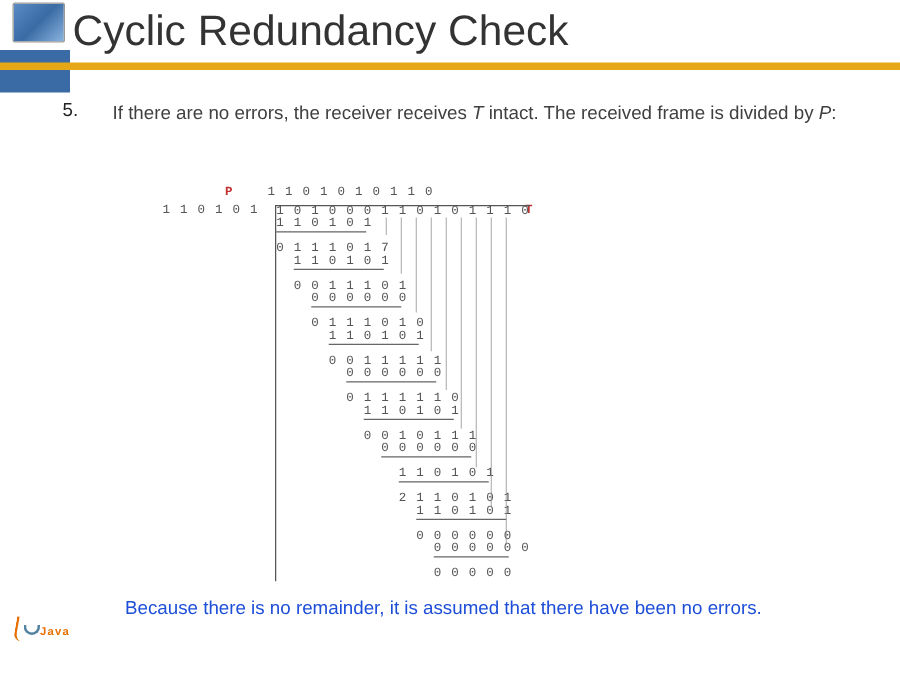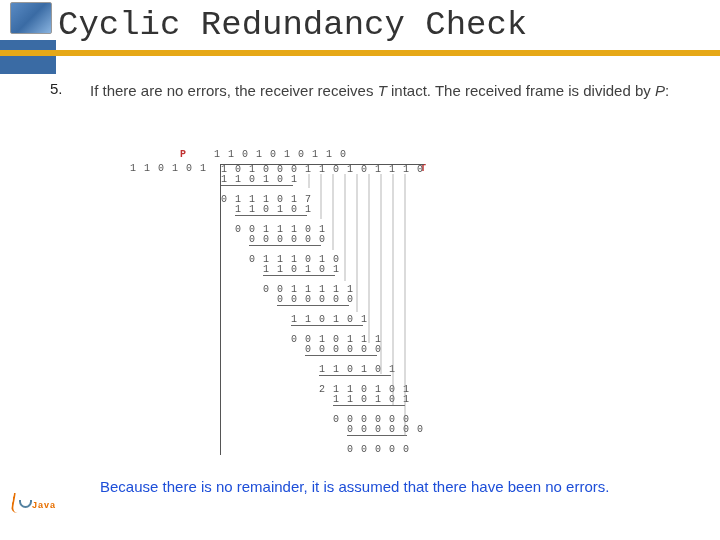--- a/index.html
+++ b/index.html
@@ -25,21 +25,21 @@
     border: 1px solid #999;
     border-radius: 2px;
   }
   .title {
     position: absolute;
     top: 6px;
     left: 58px;
     font-size: 34px;
     font-weight: 400;
     color: #333;
-    font-family: Liberation Mono, monospace;
+    font-family: Liberation Sans, sans-serif;
   }
   .orange-line {
     position: absolute;
     top: 50px;
     left: 0;
     width: 100%;
     height: 6px;
     background: #e6a817;
   }
   .blue-block {
@@ -200,20 +200,21 @@
     <div class="row">  <span class="hrule" style="width:72px;"></span></div>
     <div class="row">  0 0 1 1 1 0 1</div>
     <div class="row">    0 0 0 0 0 0</div>
     <div class="row">    <span class="hrule" style="width:72px;"></span></div>
     <div class="row">    0 1 1 1 0 1 0</div>
     <div class="row">      1 1 0 1 0 1</div>
     <div class="row">      <span class="hrule" style="width:72px;"></span></div>
     <div class="row">      0 0 1 1 1 1 1</div>
     <div class="row">        0 0 0 0 0 0</div>
     <div class="row">        <span class="hrule" style="width:72px;"></span></div>
+    <div class="row">        0 1 1 1 1 1 0</div>
     <div class="row">          1 1 0 1 0 1</div>
     <div class="row">          <span class="hrule" style="width:72px;"></span></div>
     <div class="row">          0 0 1 0 1 1 1</div>
     <div class="row">            0 0 0 0 0 0</div>
     <div class="row">            <span class="hrule" style="width:72px;"></span></div>
     <div class="row">              1 1 0 1 0 1</div>
     <div class="row">              <span class="hrule" style="width:72px;"></span></div>
     <div class="row">              2 1 1 0 1 0 1</div>
     <div class="row">                1 1 0 1 0 1</div>
     <div class="row">                <span class="hrule" style="width:72px;"></span></div>

